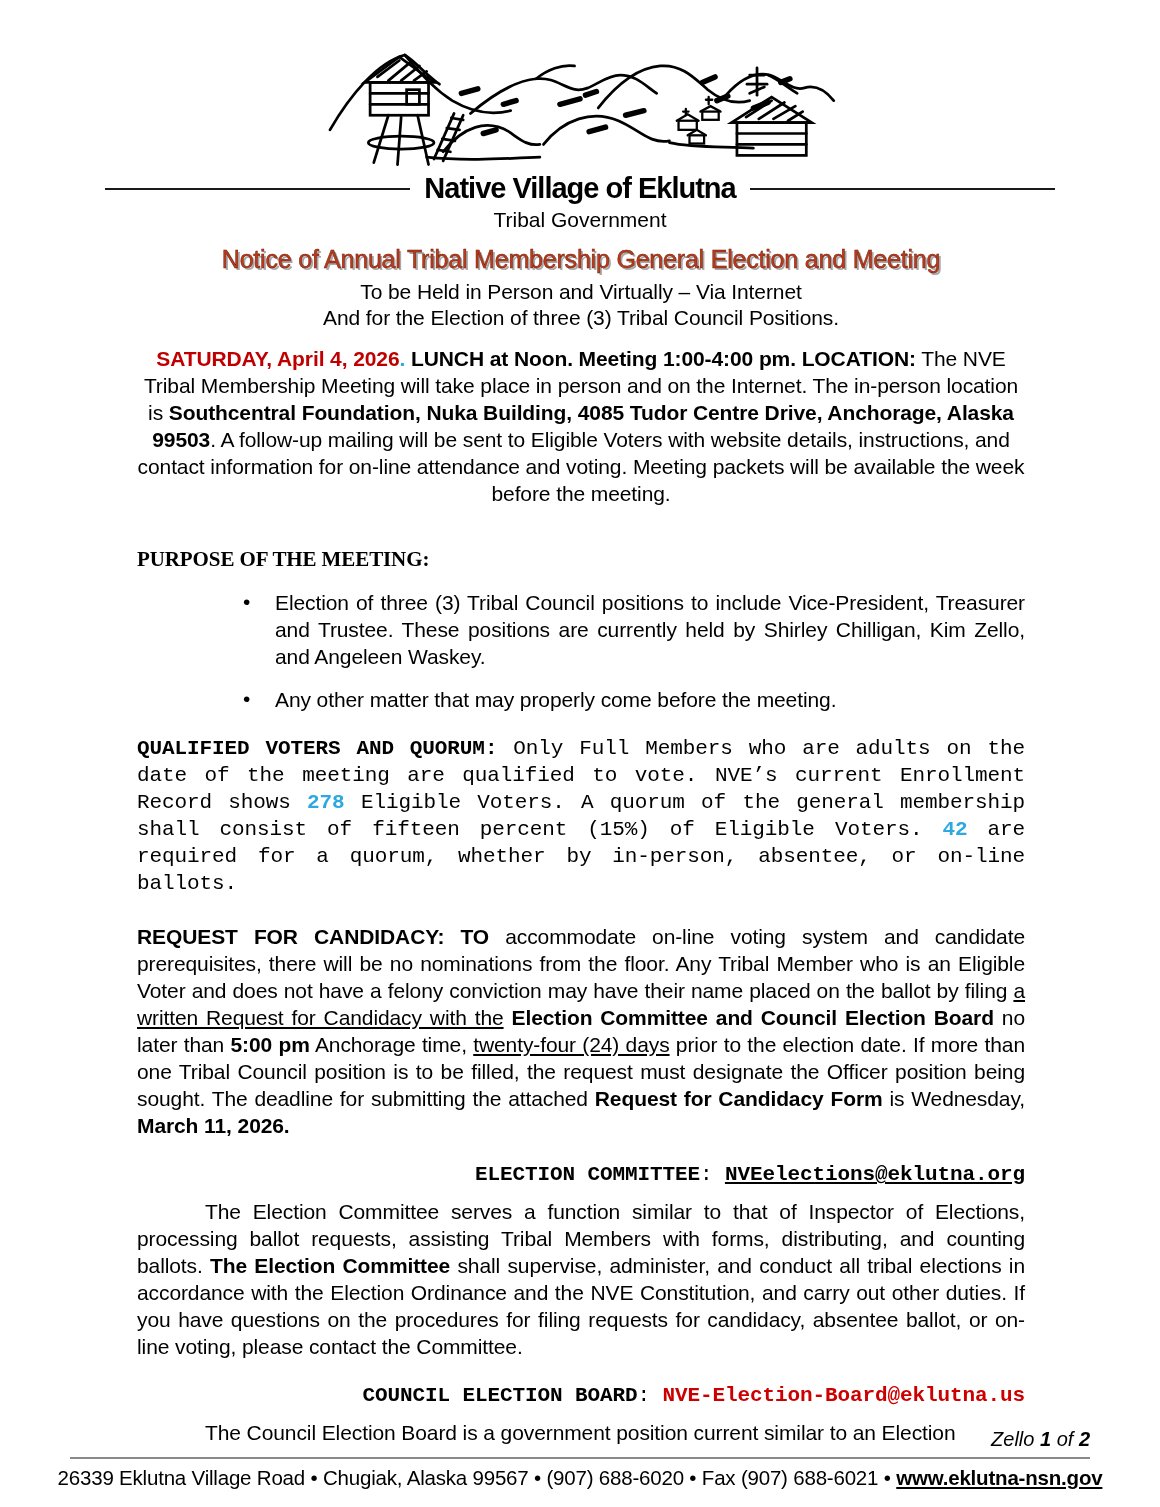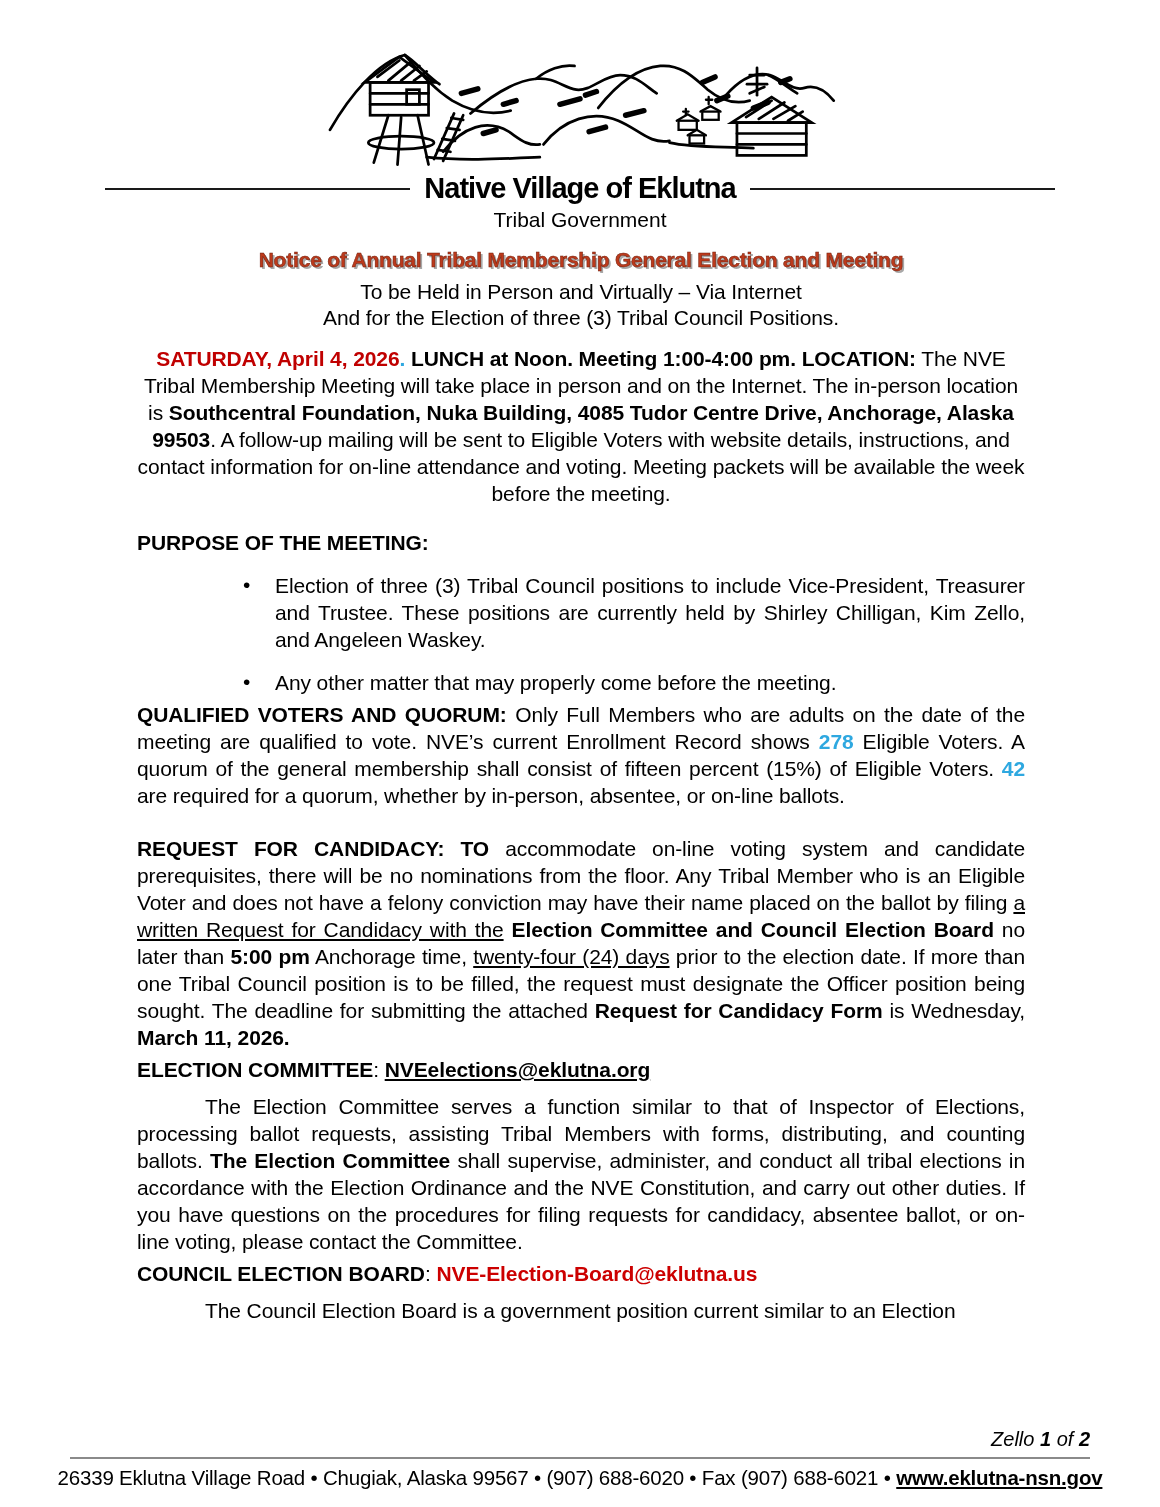--- a/index.html
+++ b/index.html
@@ -11,31 +11,31 @@
   header { text-align:center; padding-top:24px; }
   .logo-wrap { line-height:0; }
   .org-row { display:flex; align-items:center; gap:14px; margin:2px 105px 0 105px; }
   .org-row .rule { flex:1 1 auto; height:0; border-top:2px solid #1a1a1a; }
   .org-name { font-size:29px; font-weight:700; letter-spacing:-1px; margin:0; white-space:nowrap; }
   .org-sub { font-size:21px; margin-top:3px; }
 
   .content { margin:0 135px 0 137px; font-size:21px; line-height:27px; letter-spacing:-0.1px; }
 
   .notice-title {
-    text-align:center; font-size:21px; line-height:31px; font-weight:700;
+    text-align:center; font-size:25px; line-height:31px; font-weight:400;
     color:var(--title_red,#BC3A1C); text-shadow:2px 2px 0 #a8a8a8;
     -webkit-text-stroke:0.5px #6e1d0b; margin:12px 0 4px 0; letter-spacing:-0.2px;
   }
   .center-line { text-align:center; font-size:21px; line-height:26px; }
 
-  p { margin:0; }
+  p { margin:0;text-align:right; }
   .centered { text-align:center; margin-top:14px; }
   .justified { text-align:justify; }
-  .section-head { font-weight:700; margin-top:22px; }
-  .mt-lg { margin-top:5px; }
+  .section-head { font-weight:700; margin-top:39px;font-family:Liberation Serif, serif; }
+  .mt-lg { margin-top:22px;font-family:Liberation Mono, monospace; }
   .mt-xl { margin-top:26px; }
   .mt-md { margin-top:14px; }
   .mt-sm { margin-top:10px; }
   .indent { text-indent:68px; }
 
   ul.bullets { list-style:none; margin:10px 0 0 0; padding:0 0 0 138px; }
   ul.bullets li { position:relative; text-align:justify; margin-top:16px; }
   ul.bullets li::before { content:"\2022"; position:absolute; left:-32px; top:-1px; }
 
   .footer { position:absolute; left:0; right:0; bottom:12px; }

